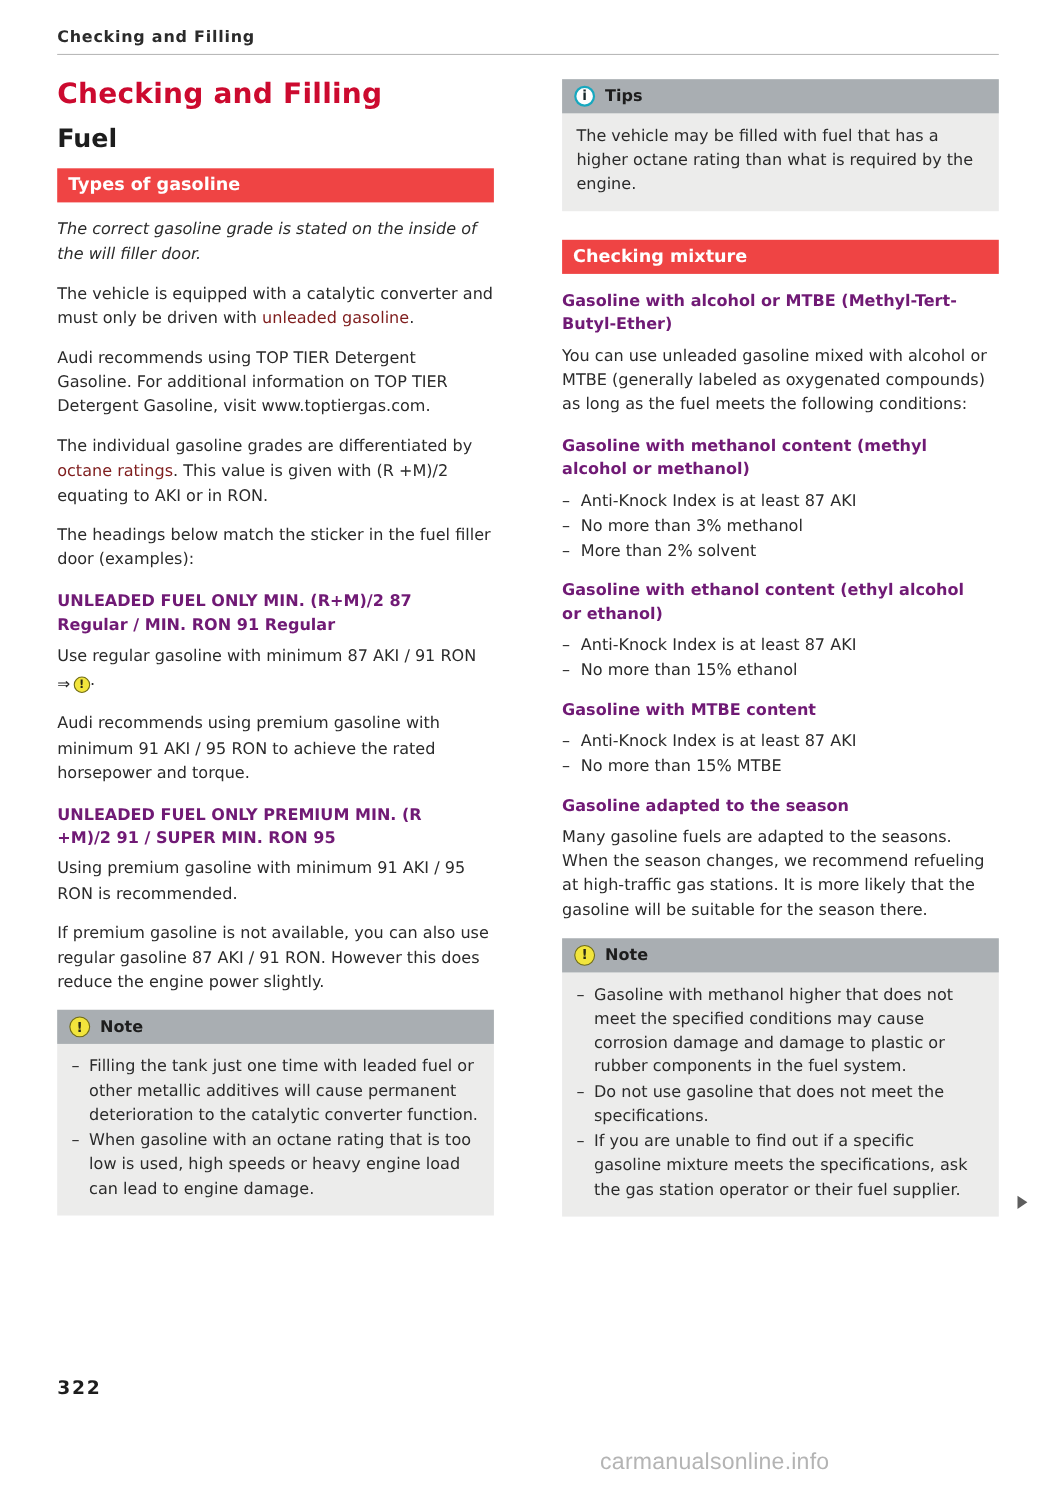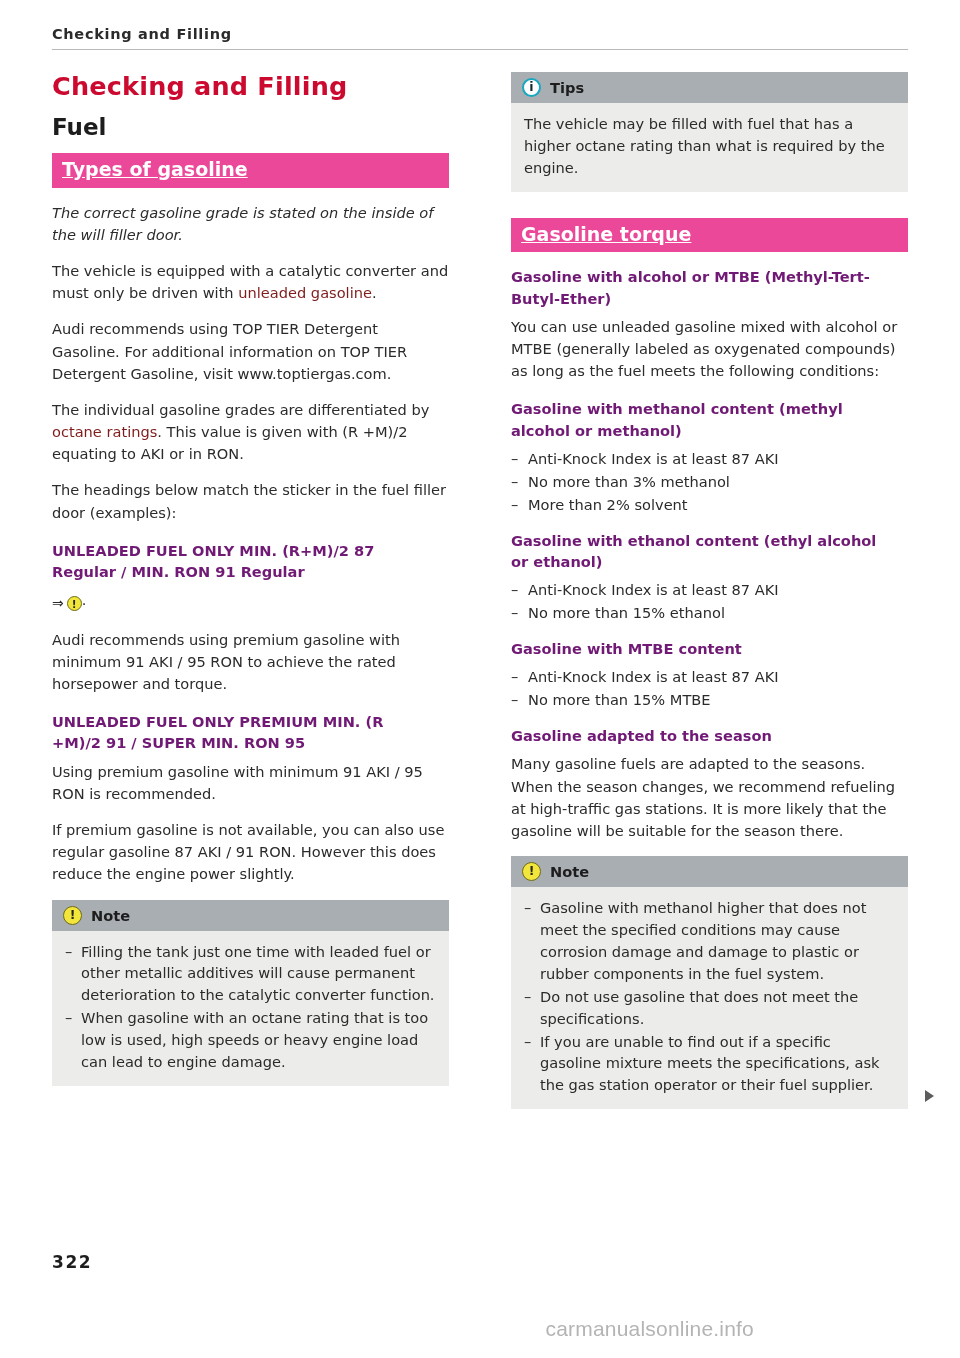--- a/index.html
+++ b/index.html
@@ -62,28 +62,27 @@
     margin: 0 0 14px 0;
   }
   .h2-topic {
     font-size: 23px;
     font-weight: bold;
     color: #1d1d1d;
     margin: 0 0 13px 0;
     line-height: 1.1;
   }
   .redbar {
-    background: #ec4899;
+    background: #ef4444;
     color: #ffffff;
-    font-size: 19px;
+    font-size: 16px;
     font-weight: bold;
     padding: 6px 10px 7px 10px;
     margin: 0 0 14px 0;
     line-height: 1.15;
-    text-decoration: underline;
   }
   .h3 {
     font-size: 14.6px;
     font-weight: bold;
     color: #701a75;
     line-height: 1.46;
     margin: 16px 16px 7px 0;
   }
   .h3.tight { margin-top: 14px; }
 
@@ -252,21 +251,21 @@
     <p class="body"><span>The vehicle is equipped with a catalytic converter and must only be driven with </span><b>unleaded gasoline</b><span>.</span></p>
 
     <p class="body">Audi recommends using TOP TIER Detergent Gasoline. For additional information on TOP TIER Detergent Gasoline, visit www.toptiergas.com.</p>
 
     <p class="body"><span>The individual gasoline grades are differentiated by </span><b>octane ratings</b><span>. This value is given with (R +M)/2 equating to AKI or in RON.</span></p>
 
     <p class="body">The headings below match the sticker in the fuel filler door (examples):</p>
 
     <div class="h3">UNLEADED FUEL ONLY MIN. (R+M)/2 87 Regular / MIN. RON 91 Regular</div>
 
-    <p class="body"><span class="xref">
+    <p class="body"><span>Use regular gasoline with minimum 87 AKI / 91 RON </span><span class="xref">
           <span class="xref-arrow">⇒</span>
           <span class="icon-warn inline">!</span>
         </span><span>.</span></p>
 
     <p class="body">Audi recommends using premium gasoline with minimum 91 AKI / 95 RON to achieve the rated horsepower and torque.</p>
 
     <div class="h3">UNLEADED FUEL ONLY PREMIUM MIN. (R +M)/2 91 / SUPER MIN. RON 95</div>
 
     <p class="body">Using premium gasoline with minimum 91 AKI / 95 RON is recommended.</p>
     <p class="body">If premium gasoline is not available, you can also use regular gasoline 87 AKI / 91 RON. However this does reduce the engine power slightly.</p>
@@ -291,21 +290,21 @@
     <div class="callout" style="margin-top:0;">
       <div class="callout-head">
         <span class="icon-info">i</span>
         <span class="callout-title">Tips</span>
       </div>
       <div class="callout-body">
         <p class="body">The vehicle may be filled with fuel that has a higher octane rating than what is required by the engine.</p>
       </div>
     </div>
 
-    <div class="redbar" style="margin-top:26px;">Gasoline torque</div>
+    <div class="redbar" style="margin-top:26px;">Checking mixture</div>
 
     <div class="h3" style="margin-top:0;">Gasoline with alcohol or MTBE (Methyl-Tert-Butyl-Ether)</div>
     <p class="body">You can use unleaded gasoline mixed with alcohol or MTBE (generally labeled as oxygenated compounds) as long as the fuel meets the following conditions:</p>
 
     <div class="h3">Gasoline with methanol content (methyl alcohol or methanol)</div>
     <ul class="dash">
       <li>Anti-Knock Index is at least 87 AKI</li>
       <li>No more than 3% methanol</li>
       <li>More than 2% solvent</li>
     </ul>

